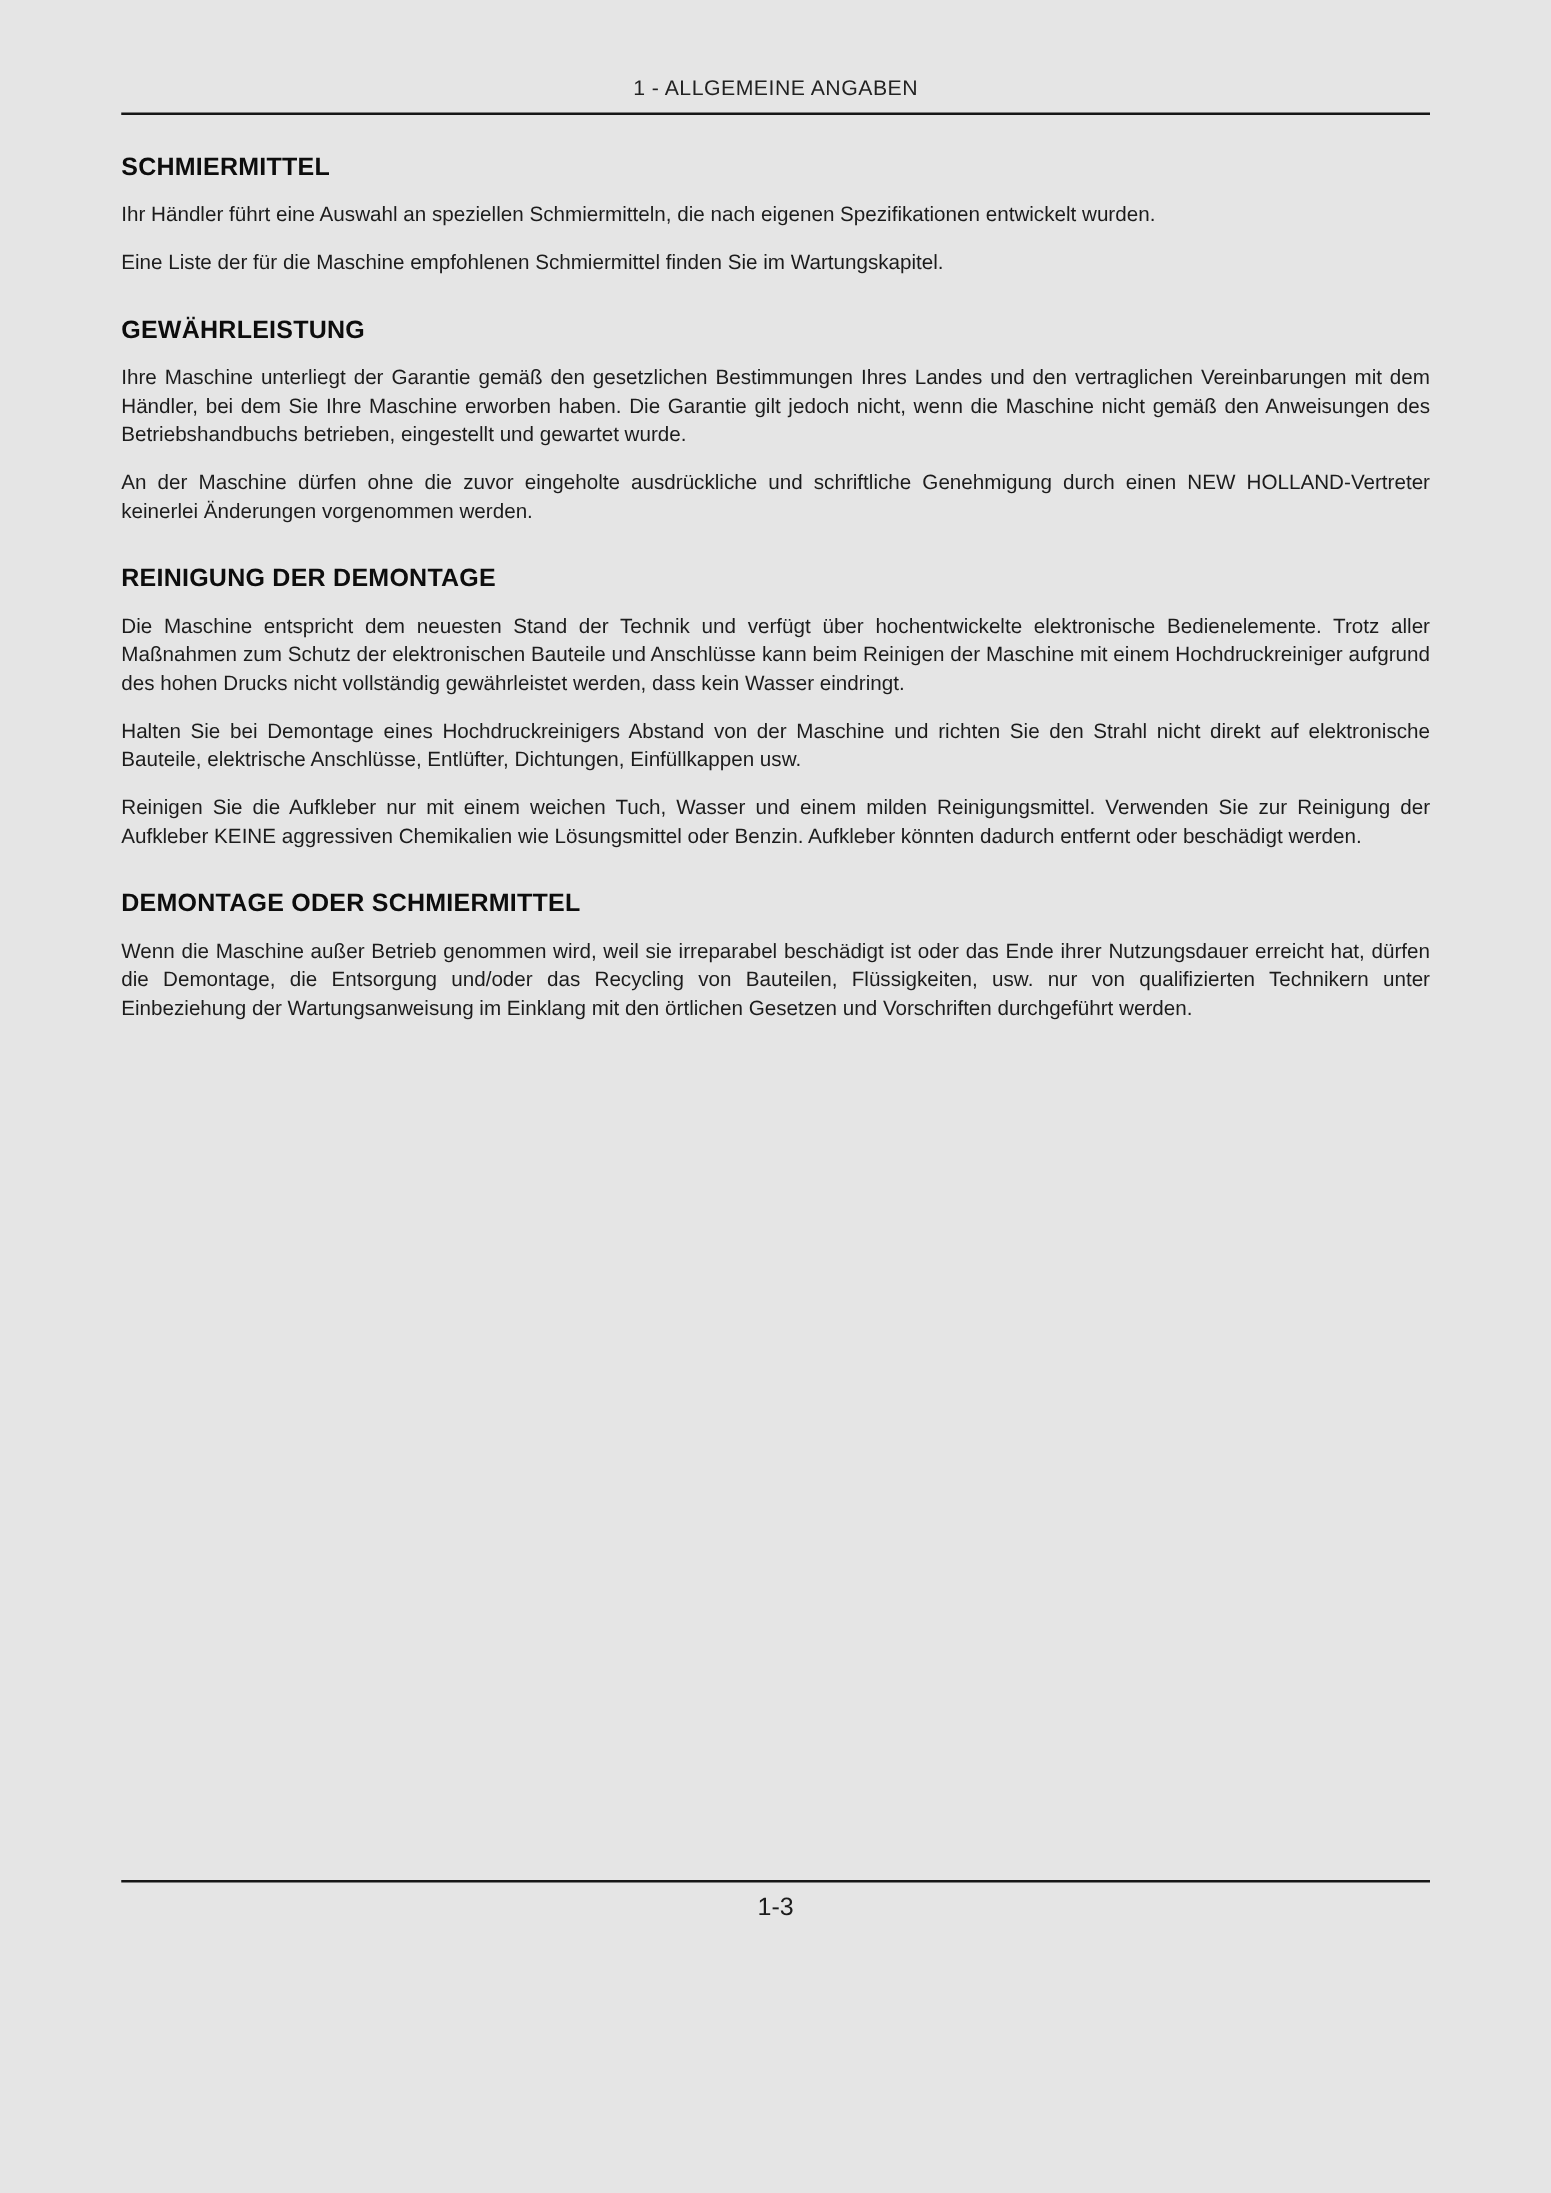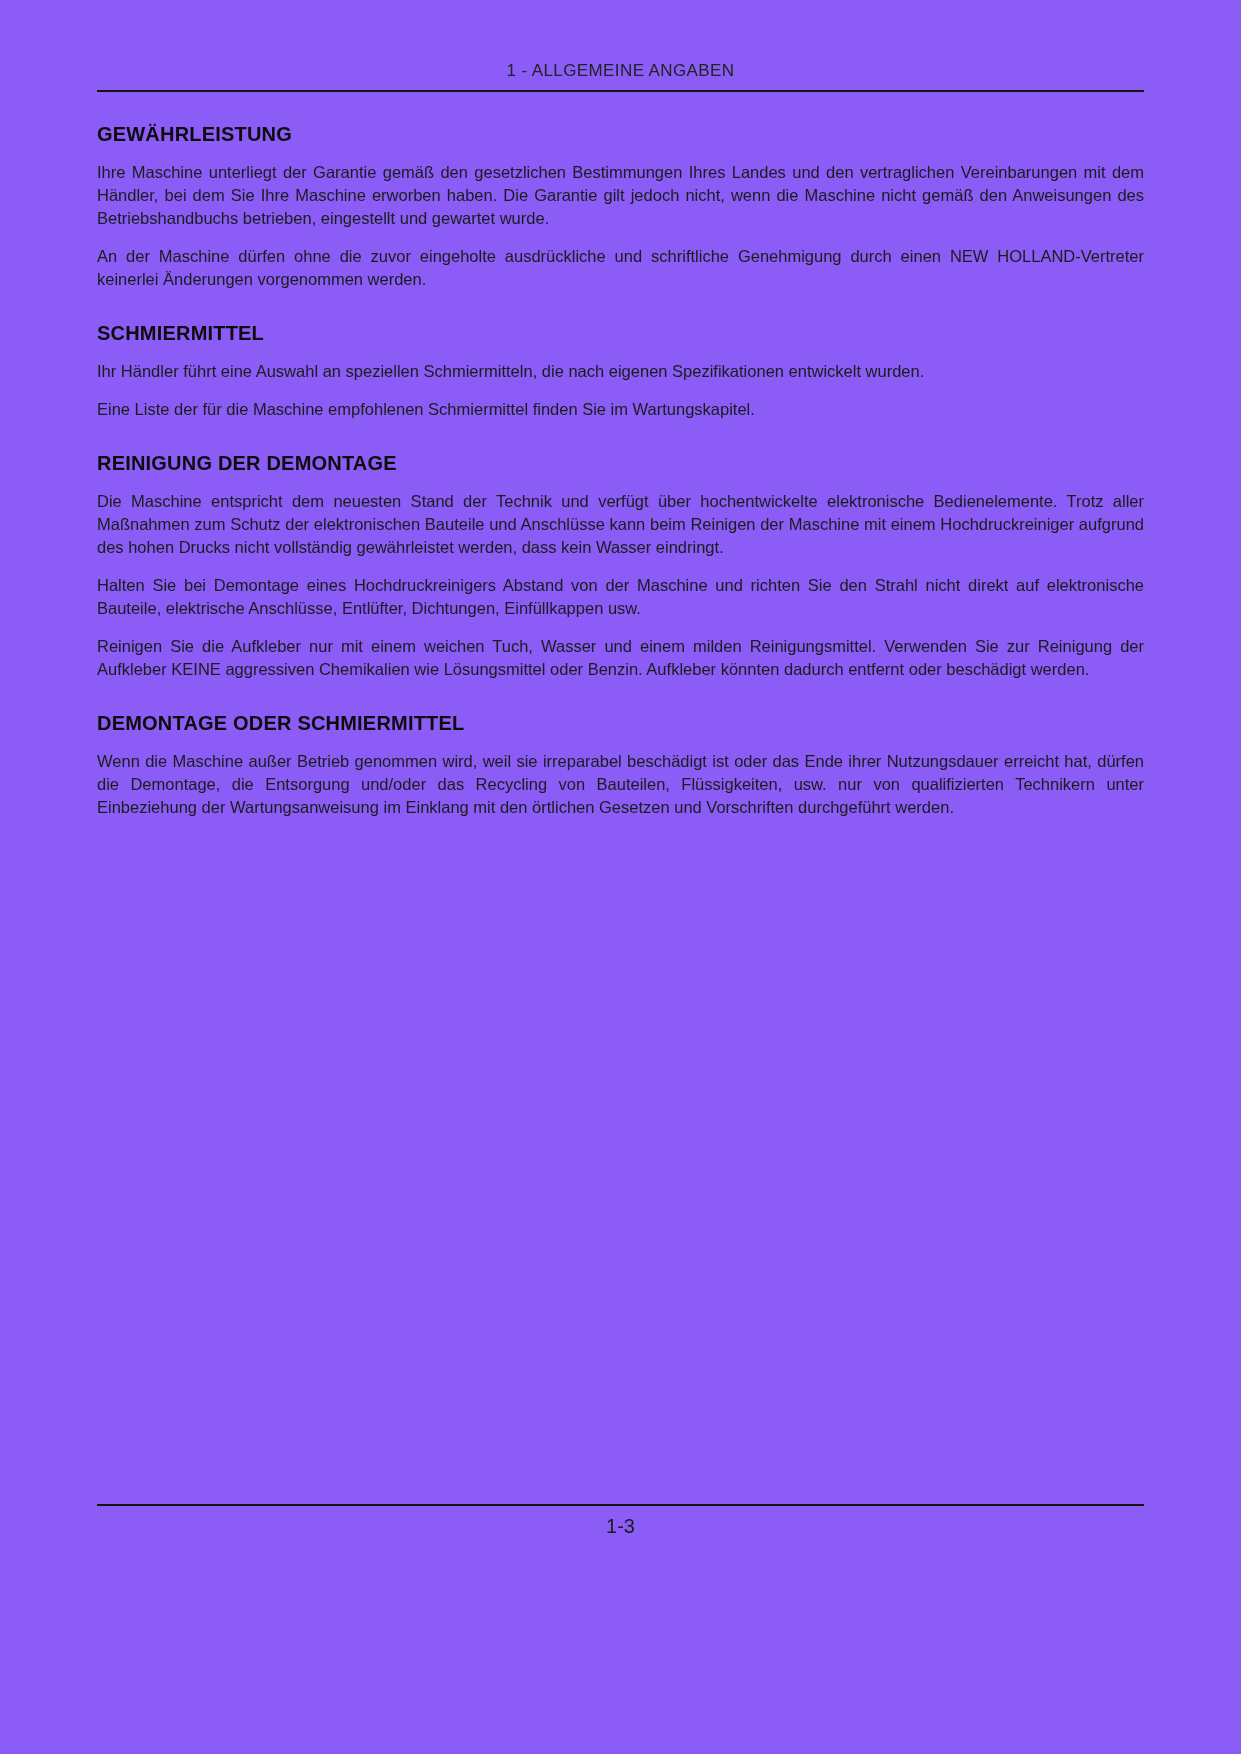--- a/index.html
+++ b/index.html
@@ -2,21 +2,21 @@
 <html lang="de"><head>
 <meta charset="utf-8">
 <style>
   * { margin: 0; padding: 0; box-sizing: border-box; }
   html, body { background: #ffffff; }
   .page {
     position: relative;
     width: 1241px;
     height: 1754px;
     margin: 0 auto;
-    background: #8b5cf6;
+    background: #e5e5e5;
     font-family: "Liberation Sans", sans-serif;
     color: #1c1c1c;
     overflow: hidden;
   }
   .header-title {
     padding-top: 61px;
     text-align: center;
     font-size: 17px;
     letter-spacing: 0.4px;
     color: #222222;
@@ -68,29 +68,29 @@
 <div class="page">
 
   <div class="header">
     <div class="header-title">1 - ALLGEMEINE ANGABEN</div>
     <hr class="rule">
   </div>
 
   <div class="content">
 
     <div class="section">
+      <h2 class="section-heading">SCHMIERMITTEL</h2>
+      <p class="body-paragraph">Ihr Händler führt eine Auswahl an speziellen Schmiermitteln, die nach eigenen Spezifikationen entwickelt wurden.</p>
+      <p class="body-paragraph">Eine Liste der für die Maschine empfohlenen Schmiermittel finden Sie im Wartungskapitel.</p>
+    </div>
+
+    <div class="section">
       <h2 class="section-heading">GEWÄHRLEISTUNG</h2>
       <p class="body-paragraph">Ihre Maschine unterliegt der Garantie gemäß den gesetzlichen Bestimmungen Ihres Landes und den vertraglichen Vereinbarungen mit dem Händler, bei dem Sie Ihre Maschine erworben haben. Die Garantie gilt jedoch nicht, wenn die Maschine nicht gemäß den Anweisungen des Betriebshandbuchs betrieben, eingestellt und gewartet wurde.</p>
       <p class="body-paragraph">An der Maschine dürfen ohne die zuvor eingeholte ausdrückliche und schriftliche Genehmigung durch einen NEW HOLLAND-Vertreter keinerlei Änderungen vorgenommen werden.</p>
-    </div>
-
-    <div class="section">
-      <h2 class="section-heading">SCHMIERMITTEL</h2>
-      <p class="body-paragraph">Ihr Händler führt eine Auswahl an speziellen Schmiermitteln, die nach eigenen Spezifikationen entwickelt wurden.</p>
-      <p class="body-paragraph">Eine Liste der für die Maschine empfohlenen Schmiermittel finden Sie im Wartungskapitel.</p>
     </div>
 
     <div class="section">
       <h2 class="section-heading">REINIGUNG DER DEMONTAGE</h2>
       <p class="body-paragraph">Die Maschine entspricht dem neuesten Stand der Technik und verfügt über hochentwickelte elektronische Bedienelemente. Trotz aller Maßnahmen zum Schutz der elektronischen Bauteile und Anschlüsse kann beim Reinigen der Maschine mit einem Hochdruckreiniger aufgrund des hohen Drucks nicht vollständig gewährleistet werden, dass kein Wasser eindringt.</p>
       <p class="body-paragraph">Halten Sie bei Demontage eines Hochdruckreinigers Abstand von der Maschine und richten Sie den Strahl nicht direkt auf elektronische Bauteile, elektrische Anschlüsse, Entlüfter, Dichtungen, Einfüllkappen usw.</p>
       <p class="body-paragraph">Reinigen Sie die Aufkleber nur mit einem weichen Tuch, Wasser und einem milden Reinigungsmittel. Verwenden Sie zur Reinigung der Aufkleber KEINE aggressiven Chemikalien wie Lösungsmittel oder Benzin. Aufkleber könnten dadurch entfernt oder beschädigt werden.</p>
     </div>
 
     <div class="section">

